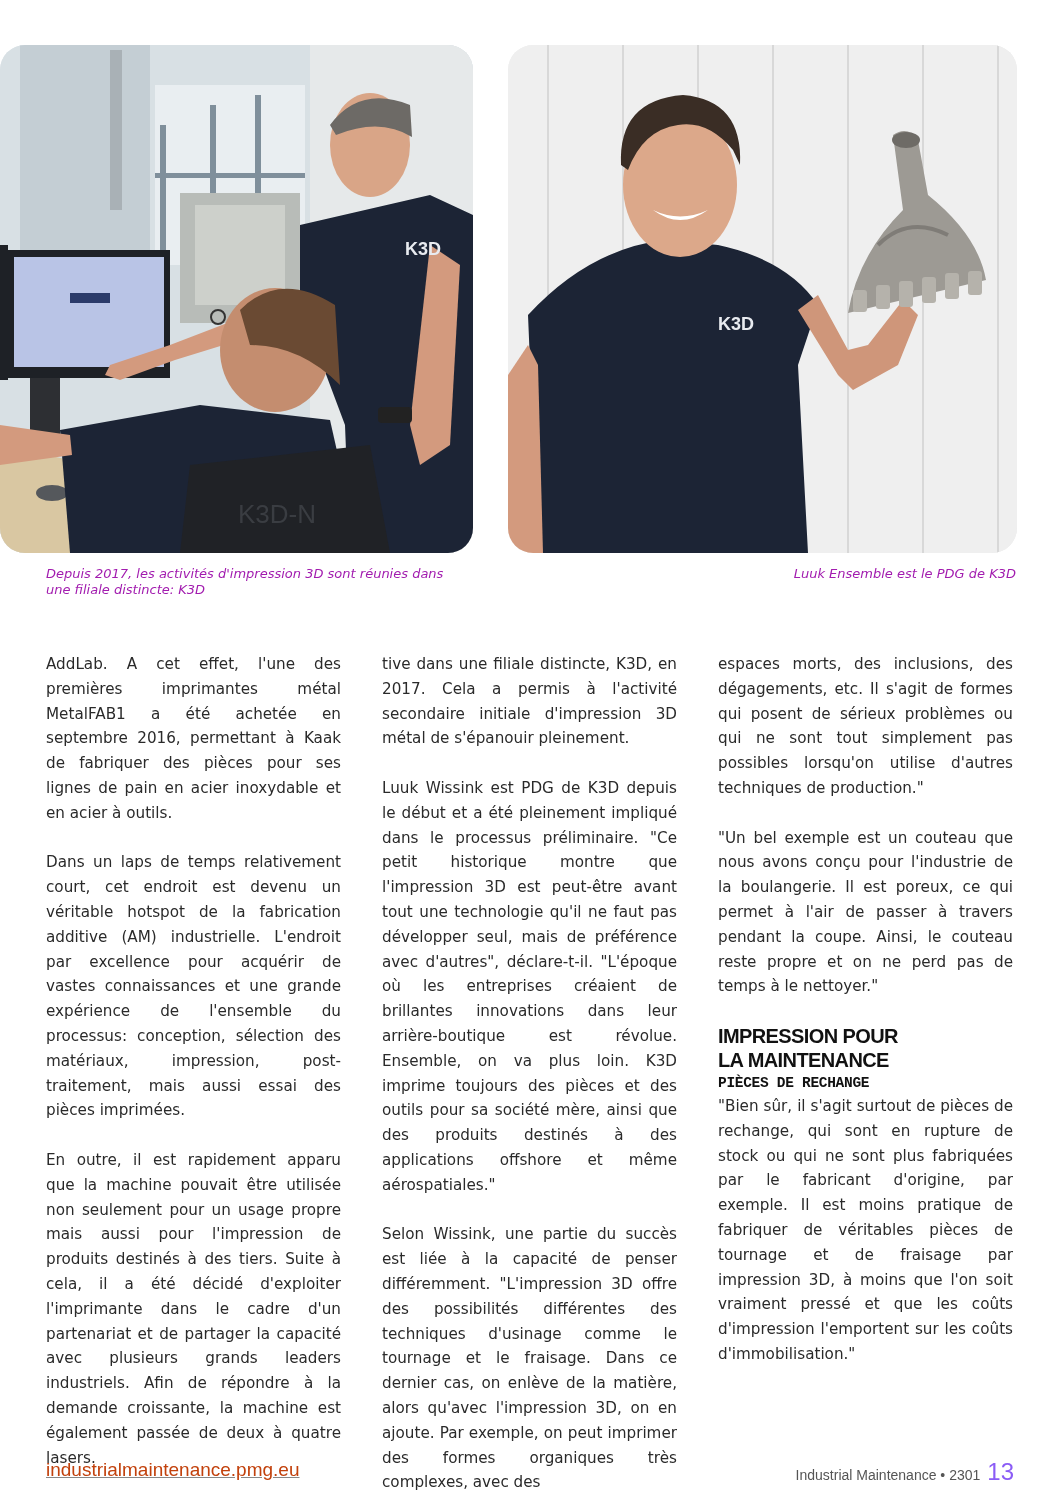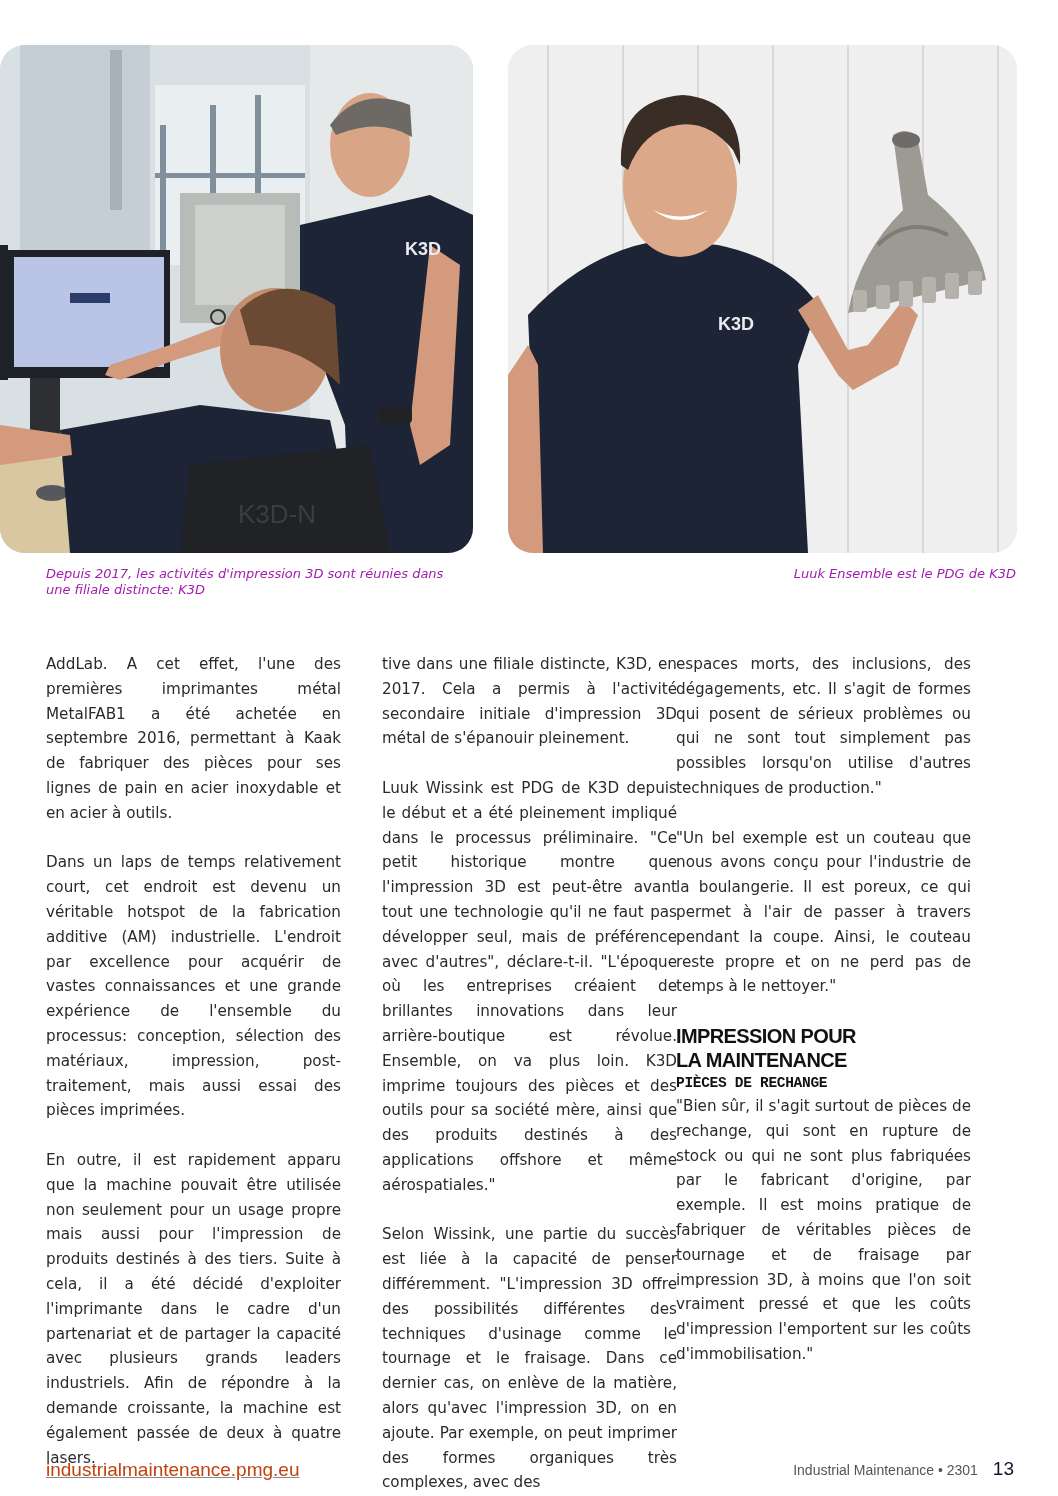--- a/index.html
+++ b/index.html
@@ -9,30 +9,30 @@
   #photo-left { left: 0; top: 45px; width: 473px; height: 508px; background: linear-gradient(180deg,#dfe6ea 0%,#c9d3d8 40%,#b7bec2 60%,#cfc3aa 100%); }
   #photo-right { left: 508px; top: 45px; width: 509px; height: 508px; background: linear-gradient(90deg,#ececec 0%,#f6f6f6 50%,#e9e9e9 100%); }
 
   .caption { position: absolute; font-family: "DejaVu Sans", sans-serif; font-style: italic; font-size: 13px; line-height: 16px; color: #a21caf; }
   #caption-left { left: 46px; top: 566px; width: 420px; }
   #caption-right { right: 42px; top: 566px; text-align: right; width: 300px; }
 
   .col { position: absolute; top: 652px; width: 295px; font-size: 15.2px; line-height: 24.8px; color: #2a2a2a; text-align: justify; }
   #col-1 { left: 46px; }
   #col-2 { left: 382px; }
-  #col-3 { left: 676px; }
+  #col-3 { left: 718px; }
   .col p { margin: 0 0 24.8px 0; }
   .col p.tight { margin-bottom: 0; }
   .col h2 { margin: 0; font-family: "Liberation Sans", sans-serif; font-weight: bold; font-size: 20px; line-height: 24px; letter-spacing: -0.6px; color: #111; text-transform: uppercase; }
   .col h3 { margin: 0; font-family: Liberation Mono, monospace; font-weight: bold; font-size: 14.5px; line-height: 22px; letter-spacing: -0.3px; color: #111; text-transform: uppercase; }
 
   #footer-url { position: absolute; left: 46px; top: 1459px; font-family: "Liberation Sans", sans-serif; font-size: 19px; color: #c2410c; text-decoration: underline; text-decoration-color: #888; }
-  #footer-right { position: absolute; right: 44px; top: 1458px; font-family: "Liberation Sans", sans-serif; color: #555; display: flex; align-items: baseline; gap: 15px; }
+  #footer-right { position: absolute; right: 44px; top: 1458px; font-family: "Liberation Sans", sans-serif; color: #555; display: flex; align-items: baseline; gap: 7px; }
   #footer-mag { font-size: 14px; }
-  #footer-page { font-size: 19px; color: #0f172a; }
+  #footer-page { font-size: 24px; color: #8b5cf6; }
 </style>
 </head>
 <body>
 
 <div class="photo" id="photo-left">
   <svg width="473" height="508" viewBox="0 0 473 508">
 
     <rect x="0" y="0" width="473" height="508" fill="#d8e0e4"></rect>
     <rect x="20" y="0" width="130" height="230" fill="#c4ced4"></rect>
     <rect x="155" y="40" width="150" height="180" fill="#e9eef1"></rect>

